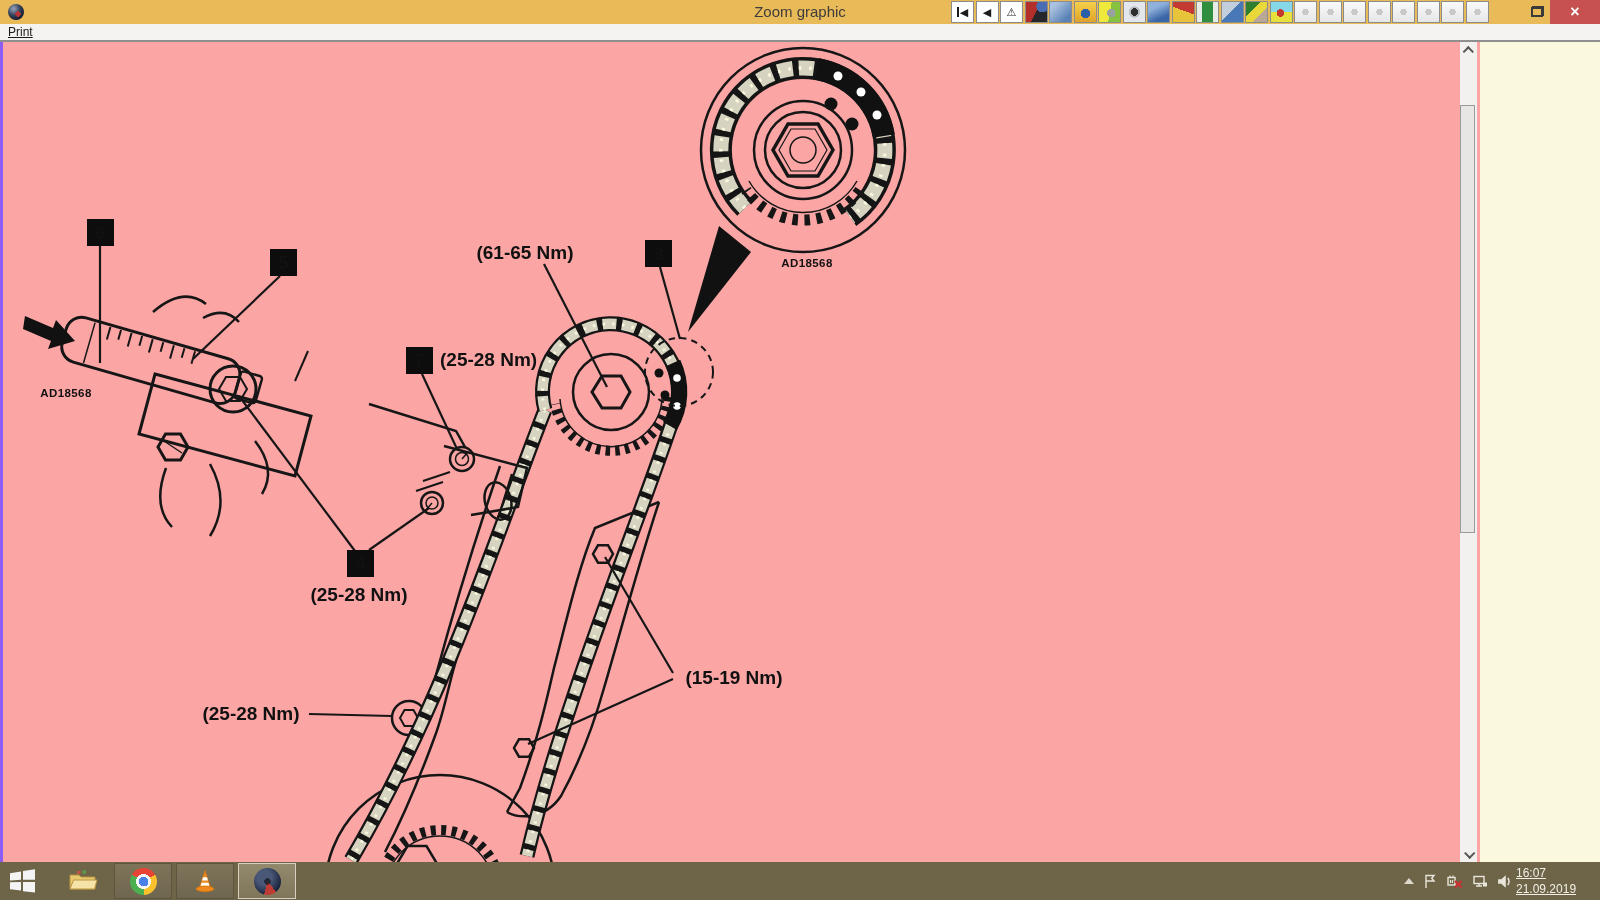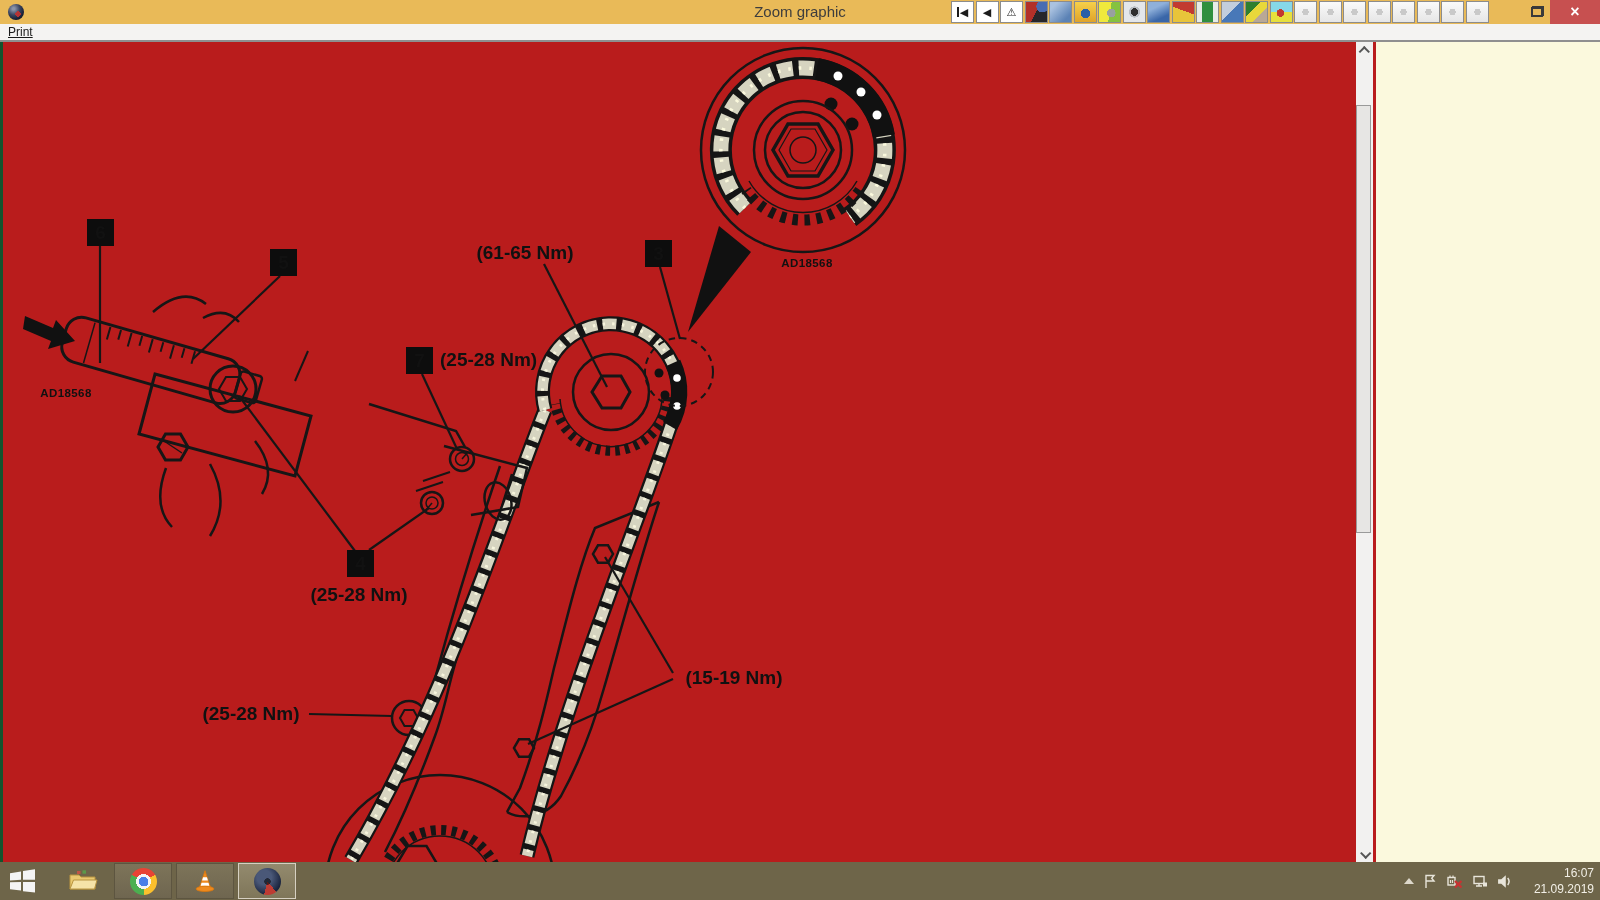--- a/index.html
+++ b/index.html
@@ -39,22 +39,22 @@
   .restore-icon .f{position:absolute;left:0;bottom:0;width:8px;height:6px;border:2px solid #3a3a3a;background:#e9ba58;}
   .close-btn{position:absolute;right:0;top:0;width:50px;height:24px;background:#c75050;
     color:#fff;font-size:16px;font-weight:bold;display:flex;align-items:center;justify-content:center;}
 
   
   .menubar{position:absolute;left:0;top:24px;width:1600px;height:16px;background:#f4f3f2;
     border-bottom:2px solid #8f8f8f;box-sizing:content-box;}
   .menu-item{position:absolute;left:8px;top:1px;font-size:12px;color:#1a1a1a;text-decoration:underline;}
 
   
-  .content{position:absolute;left:0;top:42px;width:1376px;height:820px;background:#b91c1c;
-    border-left:3px solid #14532d;box-sizing:border-box;}
+  .content{position:absolute;left:0;top:42px;width:1480px;height:820px;background:#fca5a5;
+    border-left:3px solid #8b5cf6;box-sizing:border-box;}
   svg.diagram{position:absolute;left:0;top:0;}
   svg.diagram text{font-family:"Liberation Sans",sans-serif;font-weight:bold;fill:#111;}
   .torque{font-size:19px;}
   .callout-num{font-size:19px;fill:#fff;}
   .refcode{font-size:11.5px;letter-spacing:.4px;}
   .ln{stroke:#161616;fill:none;}
   .chain-base{stroke:#151515;stroke-width:15;fill:none;}
   .chain-light{stroke:#d6d4c0;stroke-width:10.5;fill:none;stroke-dasharray:14 5.5;}
   .chain-pins{stroke:#f7f5dd;stroke-width:3;fill:none;stroke-dasharray:2.5 7.25;}
   .ichain-base{stroke:#151515;stroke-width:22;fill:none;}
@@ -81,22 +81,22 @@
   .chrome-ic{width:27px;height:27px;border-radius:50%;
     background:radial-gradient(circle, #4a7fe8 0 5px, #f4f4f4 5px 7.5px, rgba(0,0,0,0) 7.5px),
       conic-gradient(from -60deg, #e84335 0 120deg, #fbc02d 120deg 240deg, #4caf50 240deg 360deg);}
   .ad-ic{width:27px;height:27px;border-radius:50%;
     background:radial-gradient(circle at 50% 50%, rgba(0,0,0,.55) 0 3px, rgba(0,0,0,0) 3.5px),
       conic-gradient(from 140deg, rgba(198,60,50,.95) 0 55deg, rgba(198,60,50,0) 55deg),
       radial-gradient(circle at 38% 35%, #4a5878 0 30%, #1c2640 70%, #0c1424);}
   .tray{position:absolute;right:88px;top:0;height:38px;display:flex;align-items:center;gap:9px;}
   .tray-chevron{width:0;height:0;border-left:5px solid rgba(0,0,0,0);border-right:5px solid rgba(0,0,0,0);
     border-bottom:6px solid #ddd8cb;}
-  .clock{position:absolute;right:6px;top:3px;width:78px;text-align:right;color:#f2efe6;
-    font-size:12px;line-height:16px;}
+  .clock{position:absolute;right:6px;top:3px;width:78px;text-align:left;color:#f2efe6;
+    font-size:12px;line-height:16px;text-decoration:underline;}
 </style>
 </head>
 <body>
 
 <div class="screen">
 
   <div class="titlebar">
     <div class="app-icon"></div>
     <div class="win-title">Zoom graphic</div>
     <div class="tb-row">

